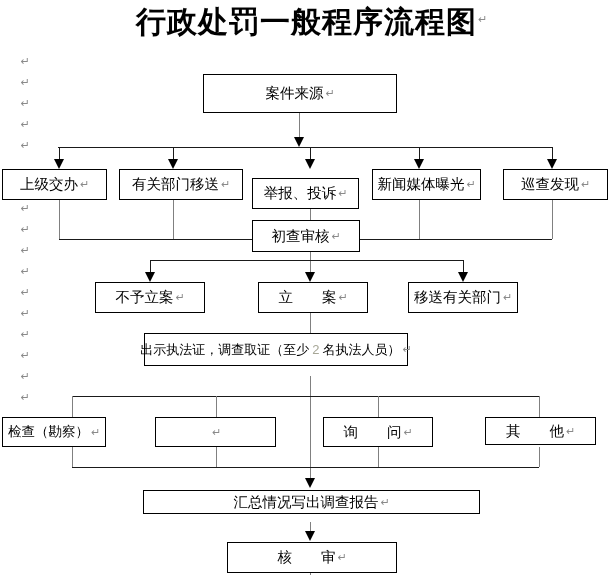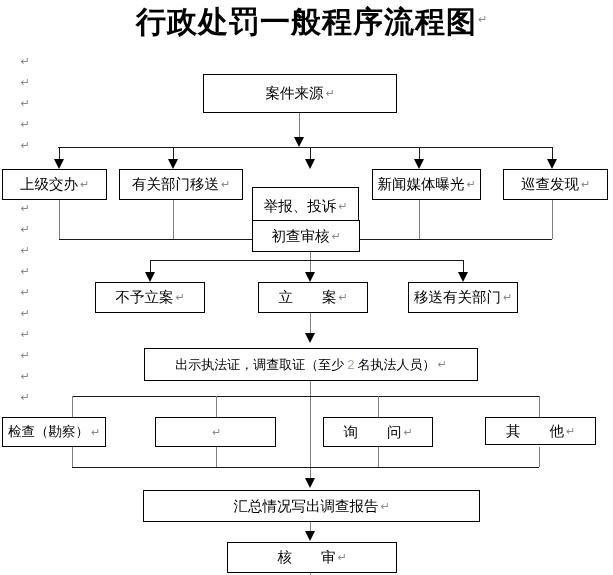--- a/index.html
+++ b/index.html
@@ -119,21 +119,21 @@
   </div>
 
   <div class="node" style="left:2px;top:169px;width:105px;height:31px">
     <span>上级交办</span>
       <span class="pilcrow">↵</span>
   </div>
   <div class="node" style="left:119px;top:169px;width:124px;height:31px">
     <span>有关部门移送</span>
       <span class="pilcrow">↵</span>
   </div>
-  <div class="node" style="left:252px;top:187px;width:107px;height:38px">
+  <div class="node" style="left:252px;top:178px;width:107px;height:31px">
     <span>举报、投诉</span>
       <span class="pilcrow">↵</span>
   </div>
   <div class="node" style="left:372px;top:169px;width:109px;height:31px">
     <span>新闻媒体曝光</span>
       <span class="pilcrow">↵</span>
   </div>
   <div class="node" style="left:503px;top:169px;width:105px;height:31px">
     <span>巡查发现</span>
       <span class="pilcrow">↵</span>
@@ -150,21 +150,21 @@
   </div>
   <div class="node" style="left:258px;top:282px;width:110px;height:31px">
     <span>立　　案</span>
       <span class="pilcrow">↵</span>
   </div>
   <div class="node" style="left:408px;top:282px;width:110px;height:31px">
     <span>移送有关部门</span>
       <span class="pilcrow">↵</span>
   </div>
 
-  <div class="node" style="left:144px;top:348px;width:334px;height:33px;font-size:13px">
+  <div class="node" style="left:144px;top:333px;width:264px;height:33px;font-size:13px">
     <span>出示执法证，调查取证（至少</span>
       <span class="num-dim">2</span>
       <span>名执法人员）</span>
       <span class="pilcrow">↵</span>
   </div>
 
   <div class="node" style="left:2px;top:417px;width:104px;height:30px;font-size:13.5px">
     <span>检查（勘察）</span>
       <span class="pilcrow">↵</span>
   </div>
@@ -173,21 +173,21 @@
   </div>
   <div class="node" style="left:323px;top:417px;width:110px;height:30px">
     <span>询　　问</span>
       <span class="pilcrow">↵</span>
   </div>
   <div class="node" style="left:485px;top:417px;width:111px;height:28px">
     <span>其　　他</span>
       <span class="pilcrow">↵</span>
   </div>
 
-  <div class="node" style="left:143px;top:490px;width:337px;height:32px">
+  <div class="node" style="left:143px;top:490px;width:337px;height:24px">
     <span>汇总情况写出调查报告</span>
       <span class="pilcrow">↵</span>
   </div>
 
   <div class="node" style="left:227px;top:542px;width:170px;height:31px">
     <span>核　　审</span>
       <span class="pilcrow">↵</span>
   </div>
 
 </div>

